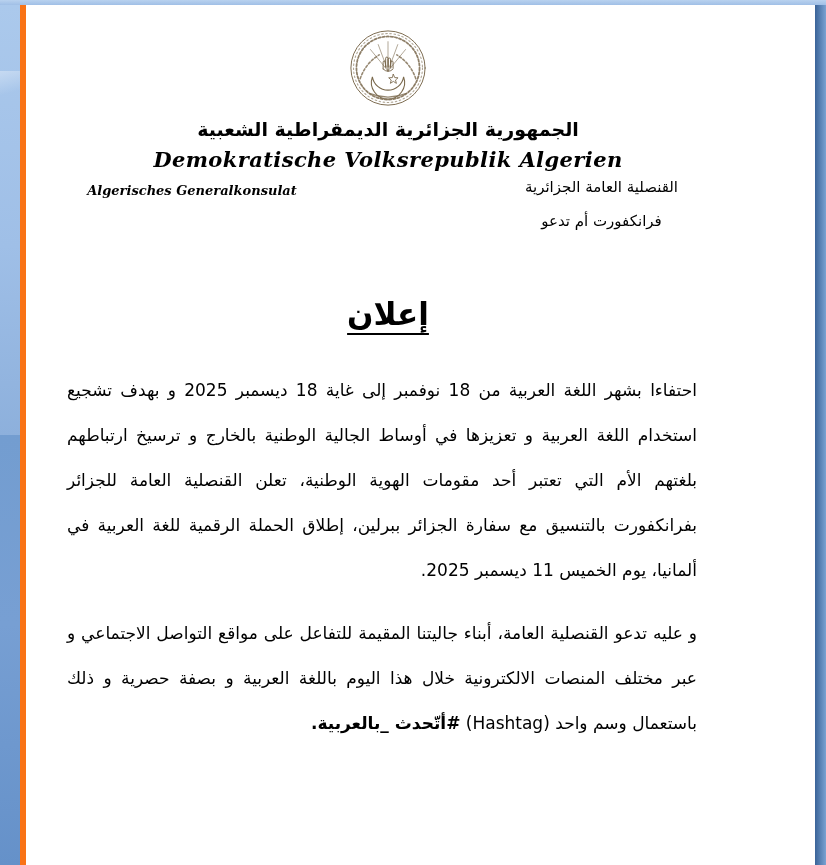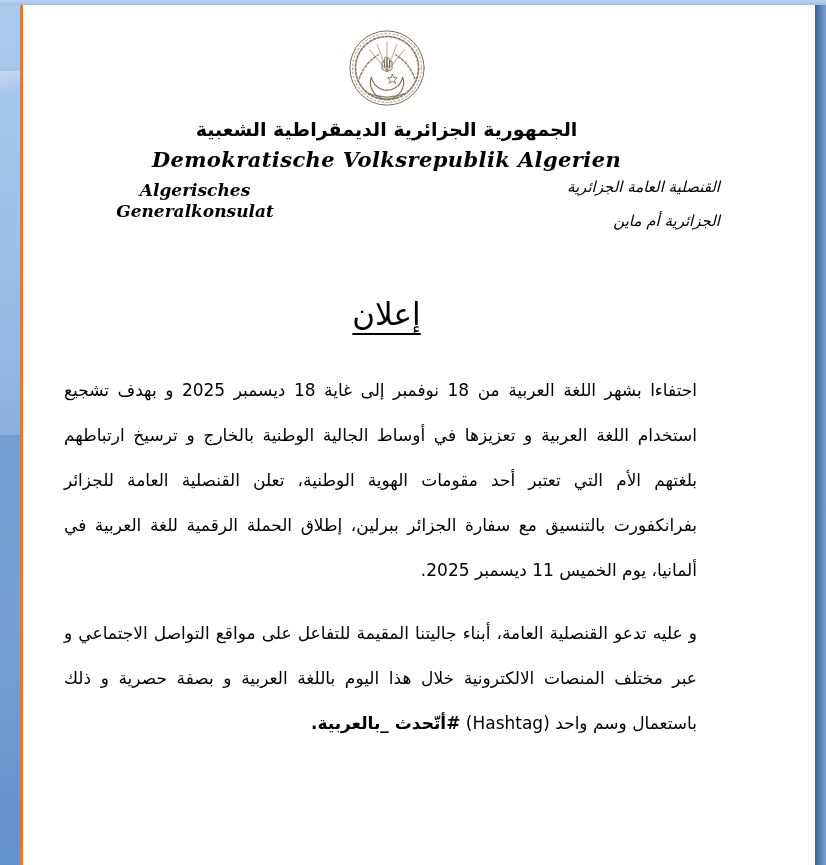--- a/index.html
+++ b/index.html
@@ -10,31 +10,31 @@
   }
   .top-bar{position:absolute;top:0;left:0;width:826px;height:5px;
     background:linear-gradient(180deg,#b9d2ef,#a0bfe6);}
   .left-strip{position:absolute;top:5px;left:0;width:20px;height:860px;
     background:linear-gradient(180deg,#abc9ec 0%,#9fbfe7 28%,#8db0dc 50%,#739dd0 0,#779fd3 72%,#6591c9 100%);}
   .left-strip::after{content:"";position:absolute;left:0;top:66px;width:20px;height:30px;
     background:linear-gradient(165deg,rgba(255,255,255,.35),rgba(255,255,255,0) 70%);}
   .right-strip{position:absolute;top:5px;right:0;width:11px;height:860px;
     background:linear-gradient(90deg,#3a6398 0%,#5d86b8 55%,#7aa2d2 100%);}
   .page{position:absolute;top:5px;left:20px;width:730px;height:860px;
-    background:#ffffff;border-left:3px solid #f97316;box-sizing:border-box;}
+    background:#ffffff;border-left:6px solid #f97316;box-sizing:border-box;}
   .emblem{display:block;margin:23px auto 0;}
   .republic-ar{text-align:center;font-weight:700;font-size:19px;margin-top:8px;direction:rtl;}
   .republic-de{text-align:center;font-family:"DejaVu Serif",serif;font-style:italic;font-weight:700;
     font-size:21px;letter-spacing:.4px;margin-top:7px;}
   .consulates{position:relative;height:68px;margin-top:2px;}
-  .consulate-de{position:absolute;left:58px;top:6px;width:228px;text-align:center;
-    font-family:"DejaVu Serif",serif;font-style:italic;font-weight:700;font-size:17px;line-height:21px;}
-  .consulate-ar{position:absolute;right:30px;top:-4px;width:205px;text-align:right;
-    direction:rtl;font-size:15px;line-height:34px;font-style:italic;}
-  .doc-title{margin-top:54px;text-align:center;font-size:31px;font-weight:400;direction:rtl;
+  .consulate-de{position:absolute;left:52px;top:6px;width:228px;text-align:center;
+    font-family:"DejaVu Serif",serif;font-style:italic;font-weight:700;font-size:13px;line-height:21px;}
+  .consulate-ar{position:absolute;right:46px;top:-4px;width:205px;text-align:center;
+    direction:rtl;font-size:15px;line-height:34px;}
+  .doc-title{margin-top:54px;text-align:center;font-size:31px;font-weight:700;direction:rtl;
     text-decoration:underline;text-underline-offset:8px;text-decoration-thickness:1.5px;}
   .para{direction:rtl;text-align:justify;font-size:17px;line-height:45px;
     margin:36px 53px 0 41px;}
   .para.second{margin-top:18px;}
   .hashtag{font-weight:700;}
 </style>
 </head>
 <body>
 
 <div class="top-bar"></div>
@@ -61,21 +61,21 @@
   <div class="republic-ar">الجمهورية الجزائرية الديمقراطية الشعبية</div>
 
   <div class="republic-de">Demokratische Volksrepublik Algerien</div>
 
   <div class="consulates">
     <div class="consulate-de">
       <div>Algerisches Generalkonsulat</div>
     </div>
     <div class="consulate-ar">
       <div>القنصلية العامة الجزائرية</div>
-      <div>الجزائرية أم ماين</div>
+      <div>فرانكفورت أم تدعو</div>
     </div>
   </div>
 
   <div class="doc-title">إعلان</div>
 
   <div class="para">احتفاءا بشهر اللغة العربية من 18 نوفمبر إلى غاية 18 ديسمبر 2025 و بهدف تشجيع استخدام اللغة العربية و تعزيزها في أوساط الجالية الوطنية بالخارج و ترسيخ ارتباطهم بلغتهم الأم التي تعتبر أحد مقومات الهوية الوطنية، تعلن القنصلية العامة للجزائر بفرانكفورت بالتنسيق مع سفارة الجزائر ببرلين، إطلاق الحملة الرقمية للغة العربية في ألمانيا، يوم الخميس 11 ديسمبر 2025.</div>
 
   <div class="para second"><span>و عليه تدعو القنصلية العامة، أبناء جاليتنا المقيمة للتفاعل على مواقع التواصل الاجتماعي و عبر مختلف المنصات الالكترونية خلال هذا اليوم باللغة العربية و بصفة حصرية و ذلك باستعمال وسم واحد (Hashtag) </span><span class="hashtag">#أتّحدث _بالعربية.</span></div>
 
 </div>

